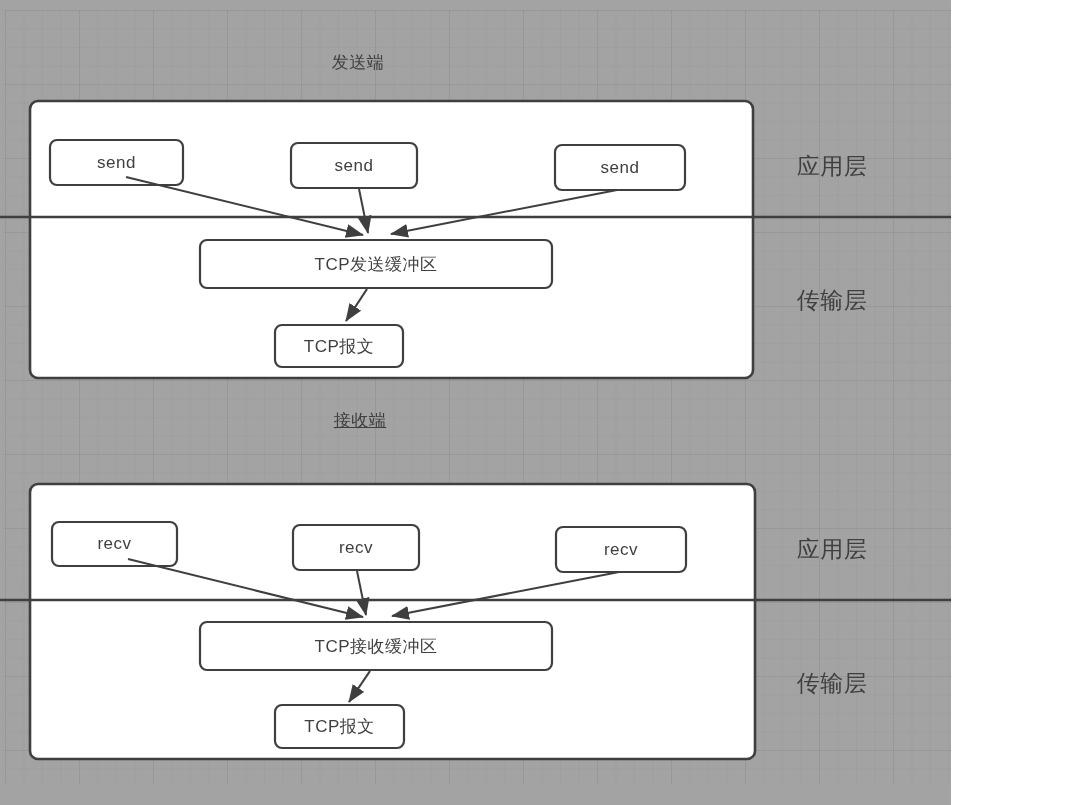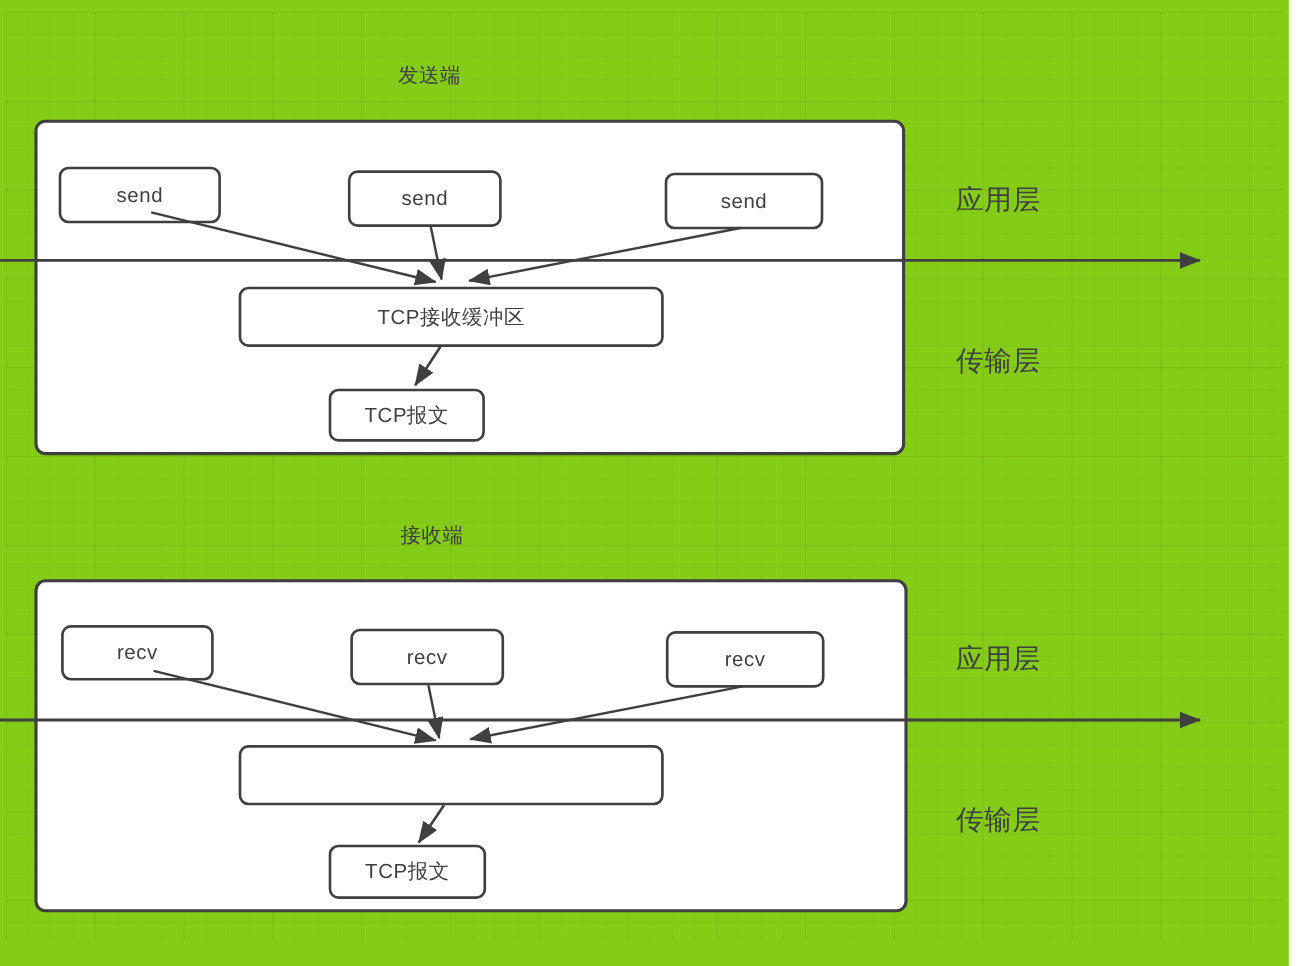--- a/index.html
+++ b/index.html
@@ -2,23 +2,23 @@
 <html><head>
 <meta charset="utf-8">
 <style>
   html, body {
     margin: 0;
     padding: 0;
     background: #ffffff;
   }
   #canvas {
     position: relative;
-    width: 1074px;
+    width: 951px;
     height: 805px;
-    background: #84cc16;
+    background: #a3a3a3;
     overflow: hidden;
     font-family: "Liberation Sans", "DejaVu Sans", sans-serif;
     color: #3f3f3f;
   }
   
   .grid {
     position: absolute;
     left: 5px;
     top: 10px;
     width: 1064px;
@@ -101,26 +101,27 @@
       <line x1="619" y1="572" x2="392" y2="616" stroke="#3f3f3f" stroke-width="2" marker-end="url(#arrow)"></line>
 
       <line x1="370" y1="671" x2="349" y2="702" stroke="#3f3f3f" stroke-width="2.2" marker-end="url(#arrow)"></line>
     </g>
   </svg>
 
   <div class="lbl section-title" style="left:288px; top:51px; width:140px; height:22px;">发送端</div>
   <div class="lbl box-lbl" style="left:50px; top:140px; width:133px; height:45px;">send</div>
   <div class="lbl box-lbl" style="left:291px; top:143px; width:126px; height:45px;">send</div>
   <div class="lbl box-lbl" style="left:555px; top:145px; width:130px; height:45px;">send</div>
-  <div class="lbl box-lbl" style="left:200px; top:240px; width:352px; height:48px;">TCP接收缓冲区</div>
+  <div class="lbl box-lbl" style="left:200px; top:240px; width:352px; height:48px;">TCP发送缓冲区</div>
   <div class="lbl box-lbl" style="left:275px; top:325px; width:128px; height:42px;">TCP报文</div>
   <div class="lbl layer-lbl" style="left:782px; top:154px; width:100px; height:24px;">应用层</div>
   <div class="lbl layer-lbl" style="left:782px; top:288px; width:100px; height:24px;">传输层</div>
 
-  <div class="lbl section-title" style="left:290px; top:435px; width:140px; height:22px;">接收端</div>
+  <div class="lbl section-title" style="left:290px; top:409px; width:140px; height:22px;text-decoration:underline;">接收端</div>
   <div class="lbl box-lbl" style="left:52px; top:522px; width:125px; height:44px;">recv</div>
   <div class="lbl box-lbl" style="left:293px; top:525px; width:126px; height:45px;">recv</div>
   <div class="lbl box-lbl" style="left:556px; top:527px; width:130px; height:45px;">recv</div>
+  <div class="lbl box-lbl" style="left:200px; top:622px; width:352px; height:48px;">TCP接收缓冲区</div>
   <div class="lbl box-lbl" style="left:275px; top:705px; width:129px; height:43px;">TCP报文</div>
   <div class="lbl layer-lbl" style="left:782px; top:537px; width:100px; height:24px;">应用层</div>
   <div class="lbl layer-lbl" style="left:782px; top:671px; width:100px; height:24px;">传输层</div>
 
 </div>
 
 </body></html>

